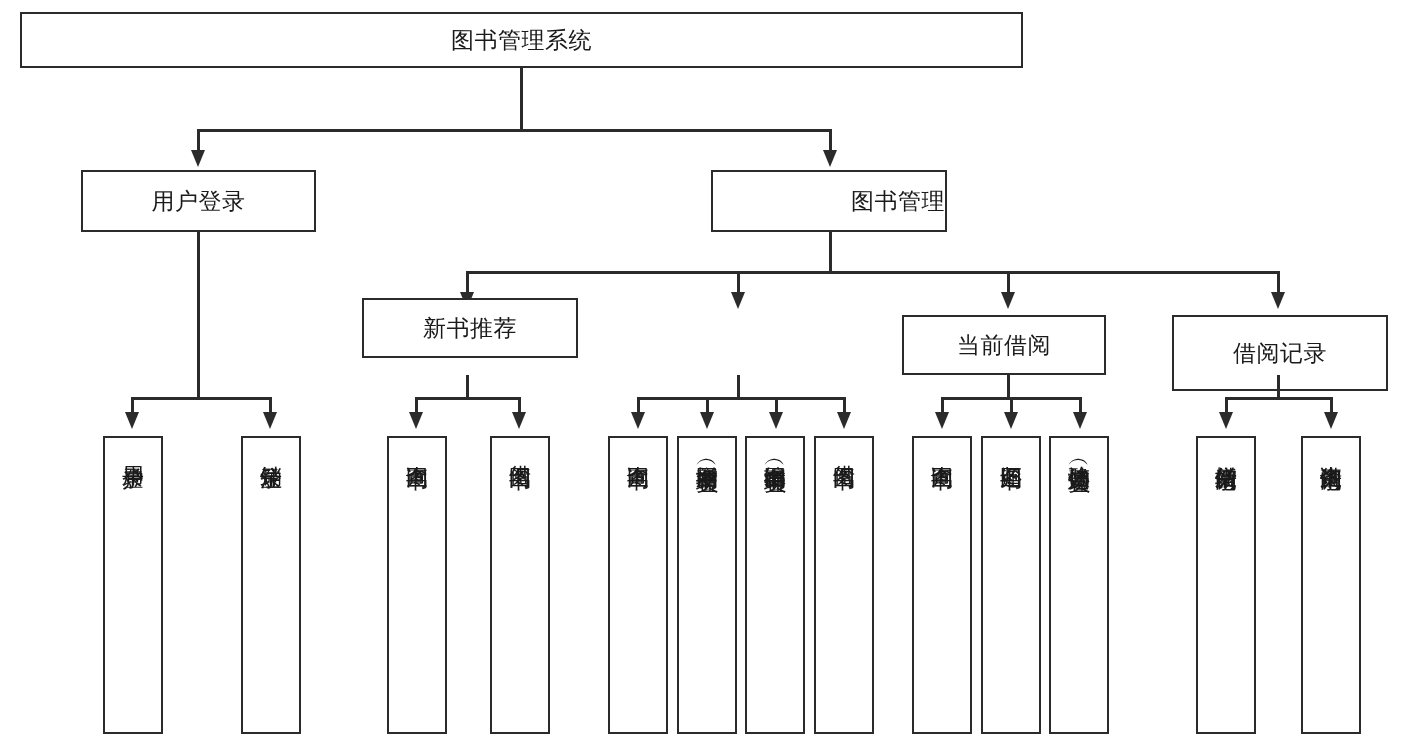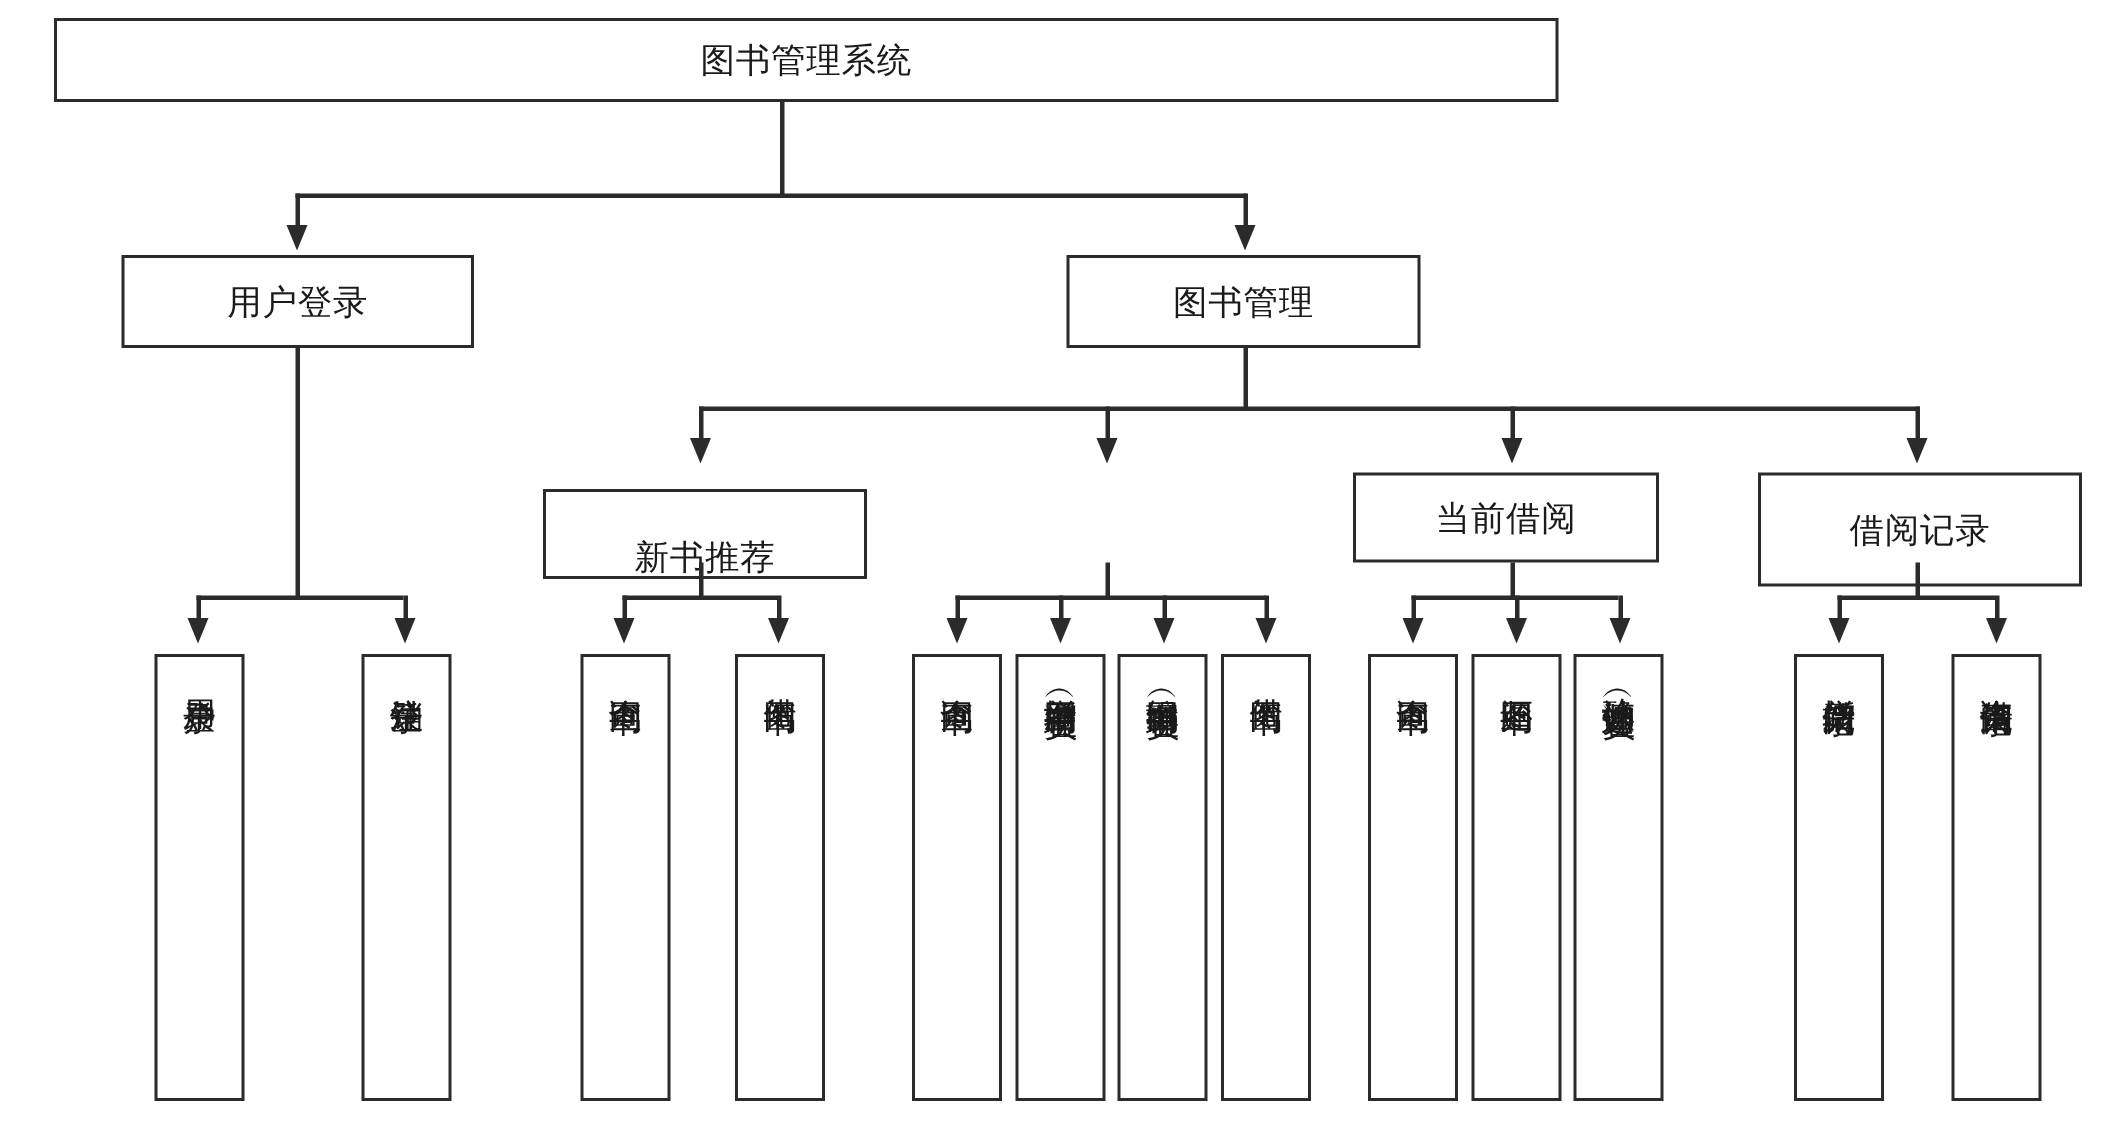--- a/index.html
+++ b/index.html
@@ -73,38 +73,38 @@
     letter-spacing: 0.5px;
     white-space: nowrap;
     pointer-events: none;
   }
 </style>
 </head>
 <body>
 
 <div id="canvas">
 
-  <div class="node" style="left:20px; top:12px; width:1003px; height:56px;margin-left:16px;">
+  <div class="node" style="left:20px; top:12px; width:1003px; height:56px;">
     <span class="node-label">图书管理系统</span>
   </div>
 
   <div class="vline" style="left:520px; top:68px; height:62px;"></div>
 
   <div class="hline" style="left:197px; top:129px; width:634px;"></div>
 
   <div class="vline" style="left:197px; top:129px; height:24px;"></div>
   <div class="arrow" style="left:191px; top:150px;"></div>
 
   <div class="vline" style="left:829px; top:129px; height:24px;"></div>
   <div class="arrow" style="left:823px; top:150px;"></div>
 
   <div class="node" style="left:81px; top:170px; width:235px; height:62px;">
     <span class="node-label">用户登录</span>
   </div>
-  <div class="node" style="left:711px; top:170px; width:236px; height:62px;">
+  <div class="node" style="left:711px; top:170px; width:236px; height:62px;justify-content:flex-end;">
     <span class="node-label">图书管理</span>
   </div>
 
   <div class="vline" style="left:197px; top:232px; height:166px;"></div>
   <div class="hline" style="left:131px; top:397px; width:138px;"></div>
   <div class="vline" style="left:131px; top:397px; height:16px;"></div>
   <div class="arrow" style="left:125px; top:412px;"></div>
   <div class="vline" style="left:269px; top:397px; height:16px;"></div>
   <div class="arrow" style="left:263px; top:412px;"></div>
 
@@ -112,21 +112,21 @@
   <div class="hline" style="left:466px; top:271px; width:814px;"></div>
   <div class="vline" style="left:466px; top:271px; height:24px;"></div>
   <div class="arrow" style="left:460px; top:292px;"></div>
   <div class="vline" style="left:737px; top:271px; height:24px;"></div>
   <div class="arrow" style="left:731px; top:292px;"></div>
   <div class="vline" style="left:1007px; top:271px; height:24px;"></div>
   <div class="arrow" style="left:1001px; top:292px;"></div>
   <div class="vline" style="left:1277px; top:271px; height:24px;"></div>
   <div class="arrow" style="left:1271px; top:292px;"></div>
 
-  <div class="node" style="left:362px; top:326px; width:216px; height:60px;align-items:flex-end;">
+  <div class="node" style="left:362px; top:298px; width:216px; height:60px;">
     <span class="node-label">新书推荐</span>
   </div>
   <div class="node" style="left:902px; top:315px; width:204px; height:60px;">
     <span class="node-label">当前借阅</span>
   </div>
   <div class="node" style="left:1172px; top:315px; width:216px; height:76px;">
     <span class="node-label">借阅记录</span>
   </div>
 
   <div class="vline" style="left:466px; top:375px; height:24px;"></div>

